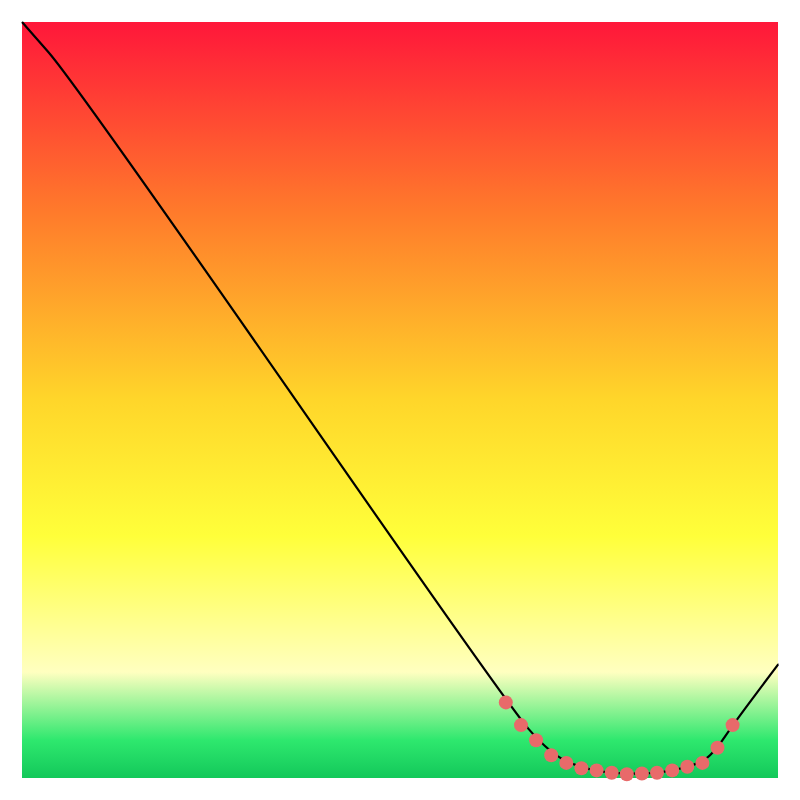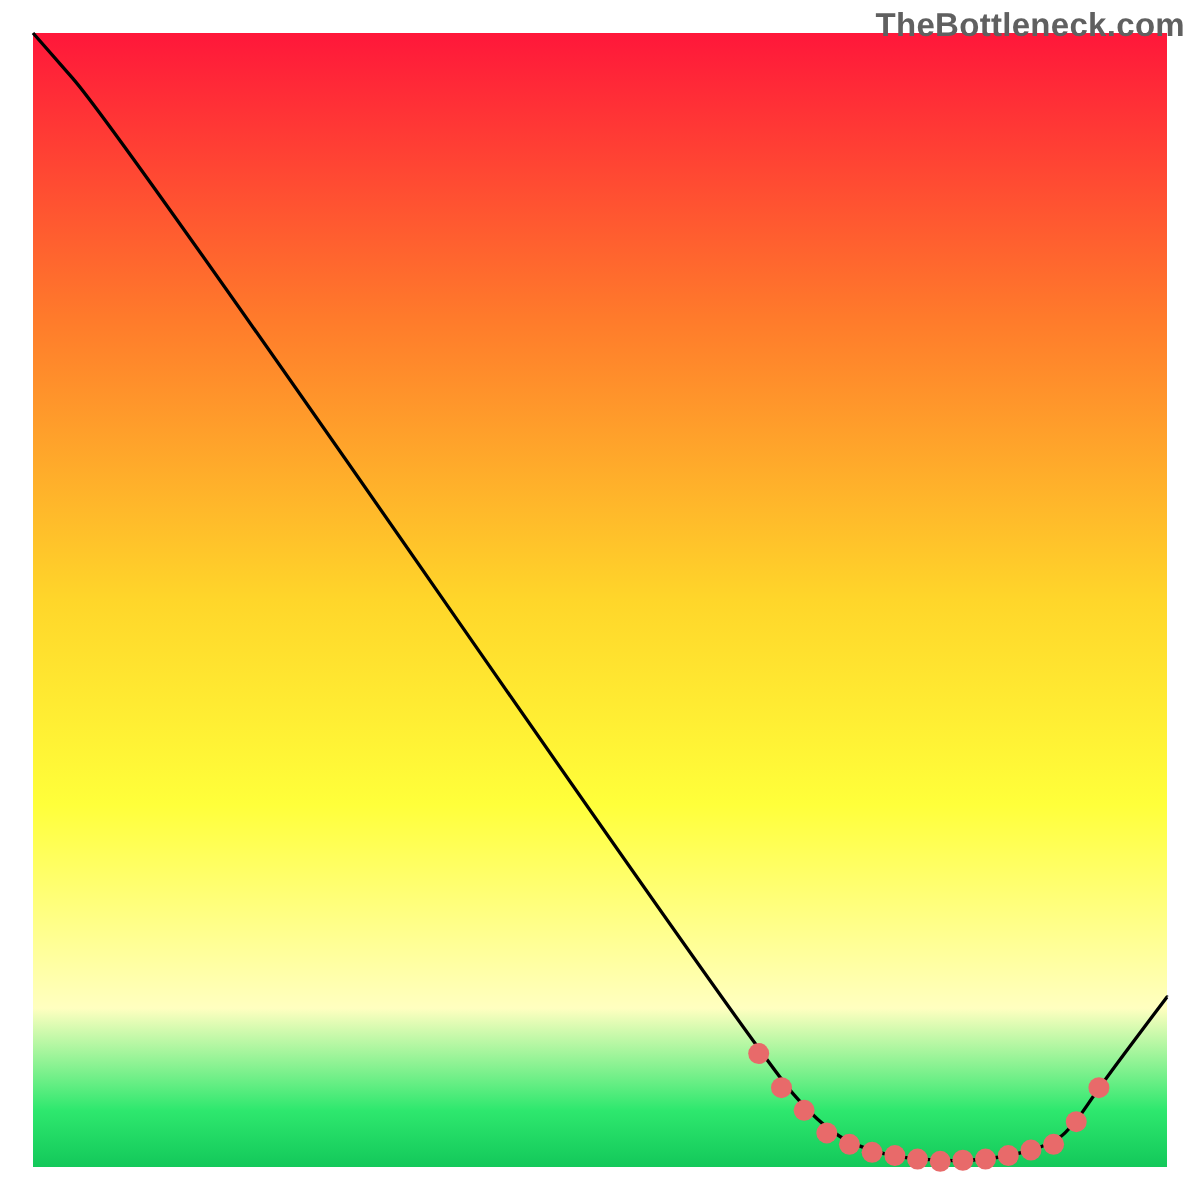--- a/index.html
+++ b/index.html
@@ -70,14 +70,13 @@
         <circle cx="641.9" cy="773.5" r="7" fill="#e86a6a"></circle>
         <circle cx="657.0" cy="772.7" r="7" fill="#e86a6a"></circle>
         <circle cx="672.2" cy="770.4" r="7" fill="#e86a6a"></circle>
         <circle cx="687.3" cy="766.7" r="7" fill="#e86a6a"></circle>
         <circle cx="702.4" cy="762.9" r="7" fill="#e86a6a"></circle>
         <circle cx="717.5" cy="747.8" r="7" fill="#e86a6a"></circle>
         <circle cx="732.6" cy="725.1" r="7" fill="#e86a6a"></circle>
       </g>
   </svg>
 
-  <div class="watermark">TheBottleneck.com</div>
 </div>
 
 </body></html>

